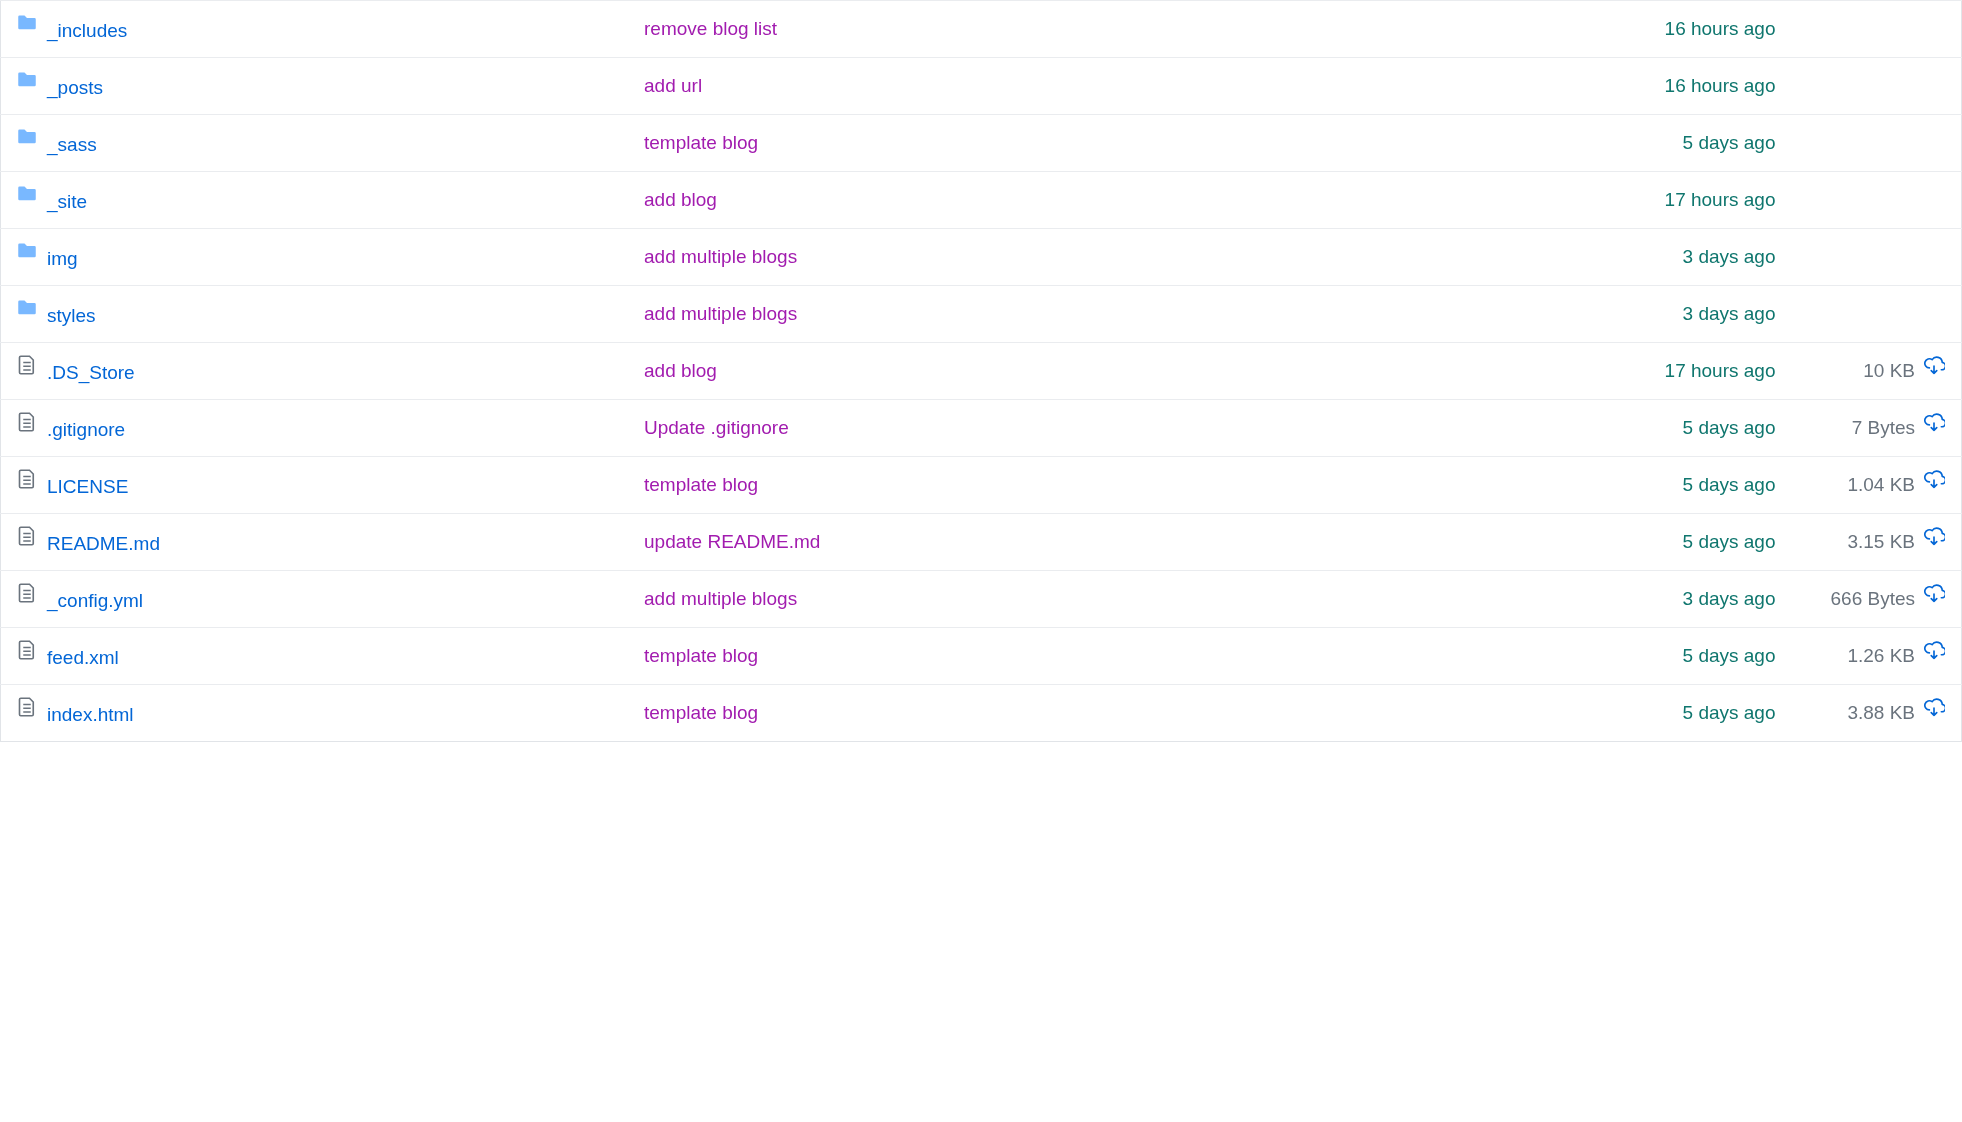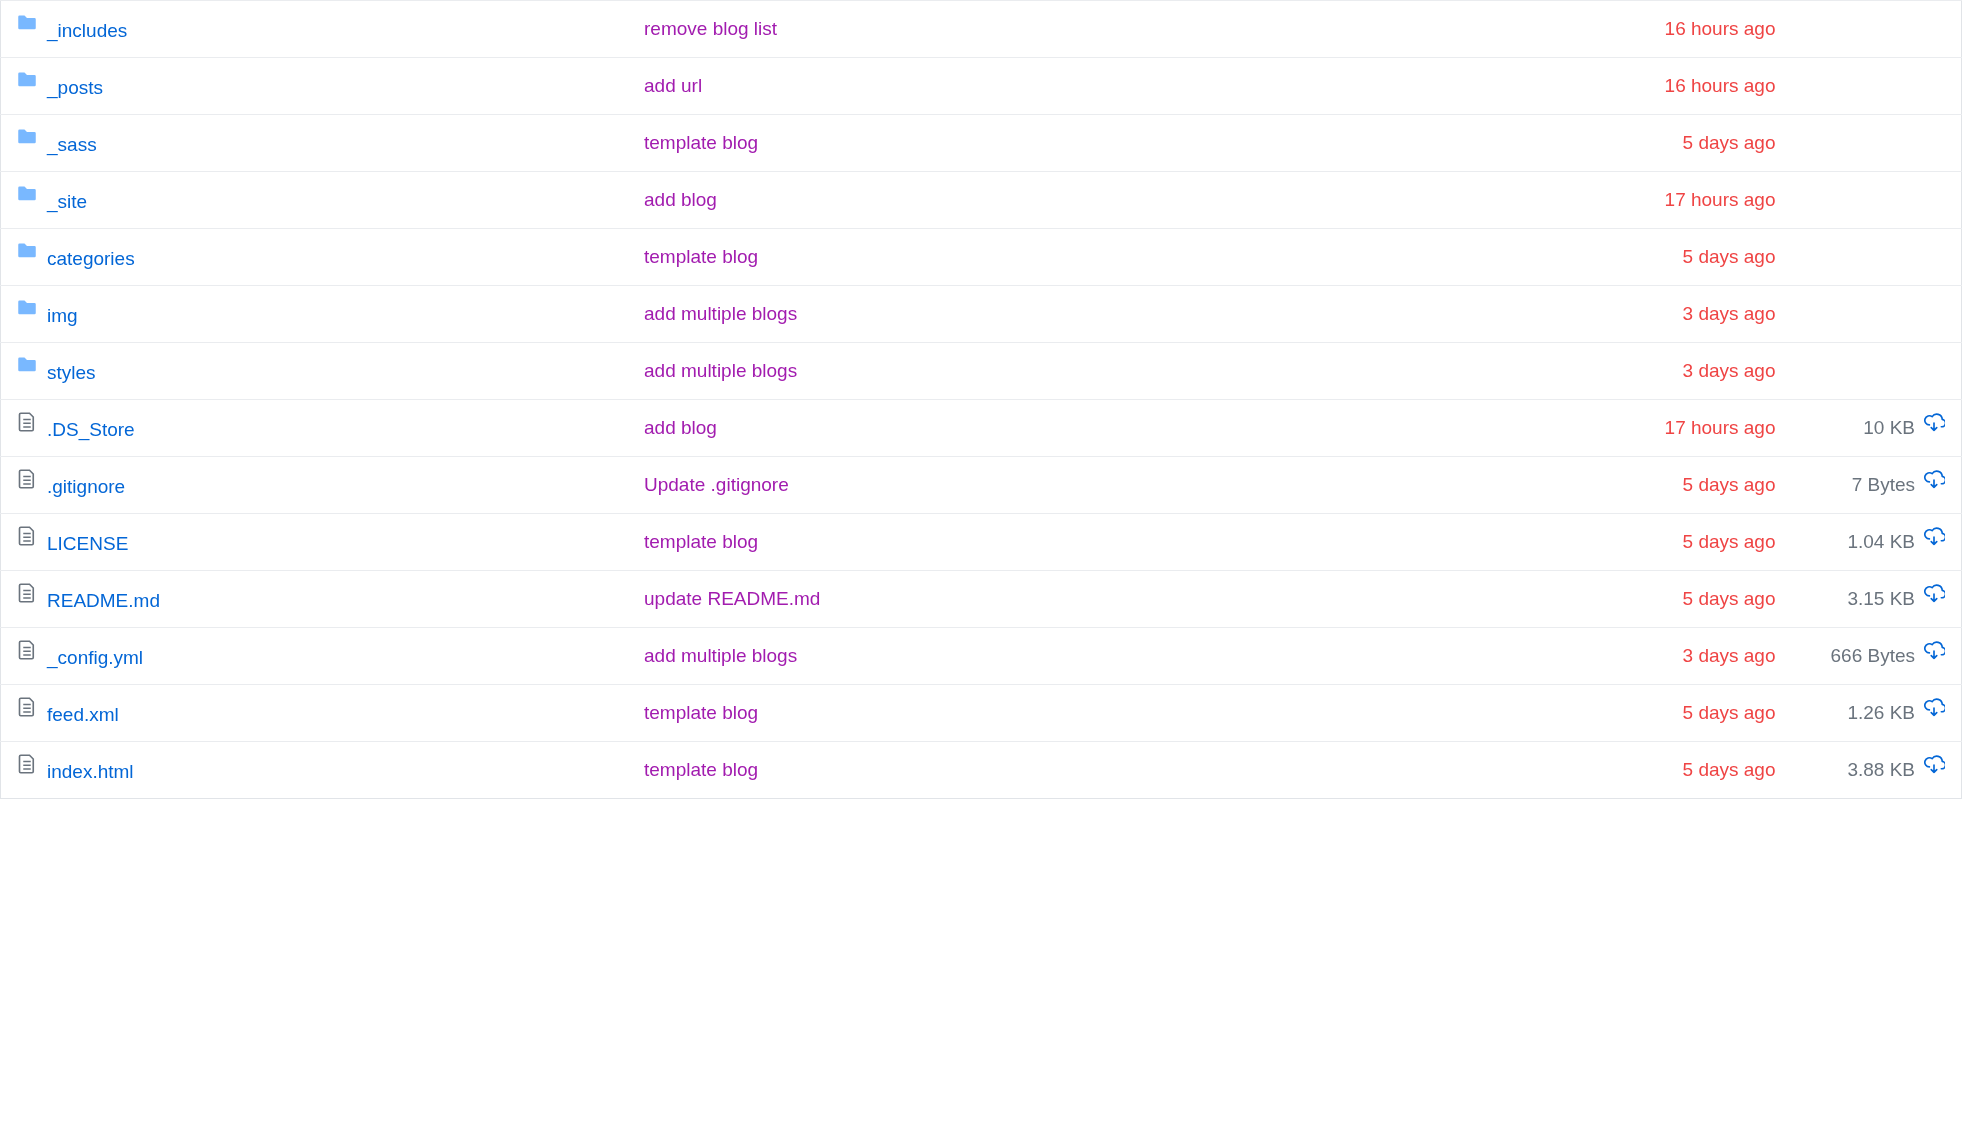--- a/index.html
+++ b/index.html
@@ -29,21 +29,21 @@
     width: 32%;
     white-space: nowrap;
   }
   td.col-message {
     width: auto;
     color: #6a737d;
   }
   td.col-time {
     width: 160px;
     text-align: right;
-    color: #ef4444;
+    color: #0f766e;
     white-space: nowrap;
   }
   td.col-size {
     width: 170px;
     text-align: right;
     color: #6a737d;
     white-space: nowrap;
   }
   .name-link {
     color: #0366d6;
@@ -92,28 +92,20 @@
         <td class="col-message"><a class="commit-link" href="#">template blog</a></td>
         <td class="col-time">5 days ago</td>
         <td class="col-size"></td>
       </tr>
       <tr class="file-row">
         <td class="col-name"><span class="icon"><svg width="20" height="20" class="folder-svg">
               <use href="#sym-folder"></use>
             </svg></span><a class="name-link" href="#">_site</a></td>
         <td class="col-message"><a class="commit-link" href="#">add blog</a></td>
         <td class="col-time">17 hours ago</td>
-        <td class="col-size"></td>
-      </tr>
-      <tr class="file-row">
-        <td class="col-name"><span class="icon"><svg width="20" height="20" class="folder-svg">
-              <use href="#sym-folder"></use>
-            </svg></span><a class="name-link" href="#">categories</a></td>
-        <td class="col-message"><a class="commit-link" href="#">template blog</a></td>
-        <td class="col-time">5 days ago</td>
         <td class="col-size"></td>
       </tr>
       <tr class="file-row">
         <td class="col-name"><span class="icon"><svg width="20" height="20" class="folder-svg">
               <use href="#sym-folder"></use>
             </svg></span><a class="name-link" href="#">img</a></td>
         <td class="col-message"><a class="commit-link" href="#">add multiple blogs</a></td>
         <td class="col-time">3 days ago</td>
         <td class="col-size"></td>
       </tr>

